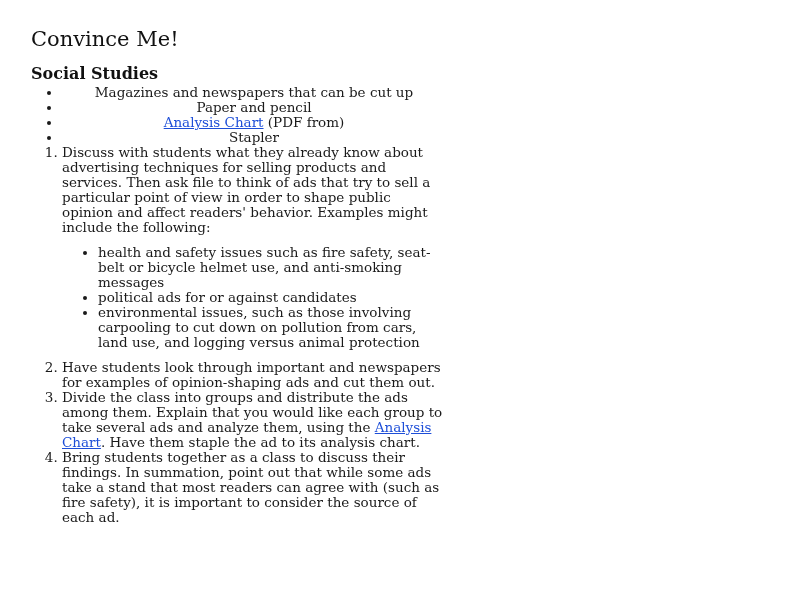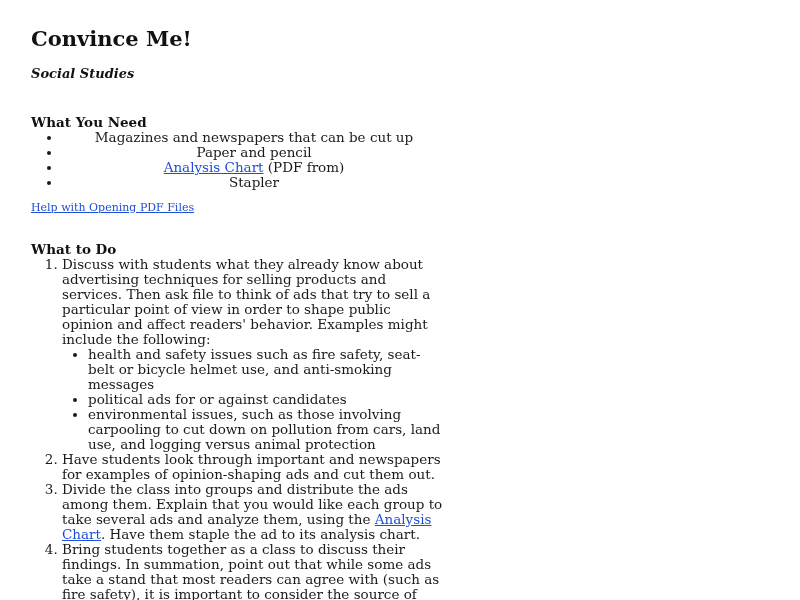--- a/index.html
+++ b/index.html
@@ -17,32 +17,31 @@
       line-height: 15px;
     }
     .page {
       position: absolute;
       left: 31px;
       top: 26px;
       width: 415px;
     }
     h1 {
       font-size: 21px;
-      font-weight: bold;
+      font-weight: normal;
       margin: 0;
       line-height: 26px;
       color: #111;
     }
     h2 {
-      font-size: 13px;
+      font-size: 16px;
       font-weight: bold;
       margin: 11px 0 0 0;
       line-height: 22px;
       color: #111;
-      font-style: italic;
     }
     p.intro {
       margin: 9px 0 0 0;
     }
     .section-title {
       font-weight: bold;
       margin: 30px 0 0 0;
       color: #111;
     }
     ul.needs {
@@ -63,44 +62,41 @@
     }
     .todo-title {
       margin-top: 27px;
     }
     ol.steps {
       margin: 0;
       padding-left: 31px;
     }
     ol.steps > li { margin: 0; }
     ul.examples {
-      margin: 0;
+      margin: 10px;
       padding-left: 26px;
       list-style: disc;
     }
     ul.examples li { margin: 0; }
   </style>
 </head>
 <body>
 
 <div class="page">
   <h1>Convince Me!</h1>
   <h2>Social Studies</h2>
 
-  <div class="section-title">What You Need</div>
   <ul class="needs">
     <li><span>Magazines and newspapers that can be cut up</span></li>
     <li><span>Paper and pencil</span></li>
     <li><a href="#">Analysis Chart</a><span> (PDF from)</span></li>
     <li><span>Stapler</span></li>
   </ul>
 
-  <a href="#" class="help-link">Help with Opening PDF Files</a>
 
-  <div class="section-title todo-title">What to Do</div>
   <ol class="steps">
     <li>
       <span>Discuss with students what they already know about advertising techniques for selling products and services. Then ask file to think of ads that try to sell a particular point of view in order to shape public opinion and affect readers' behavior. Examples might include the following:</span>
       <ul class="examples">
         <li>health and safety issues such as fire safety, seat-belt or bicycle helmet use, and anti-smoking messages</li>
         <li>political ads for or against candidates</li>
         <li>environmental issues, such as those involving carpooling to cut down on pollution from cars, land use, and logging versus animal protection</li>
       </ul>
     </li>
     <li><span>Have students look through important and newspapers for examples of opinion-shaping ads and cut them out.</span></li>

